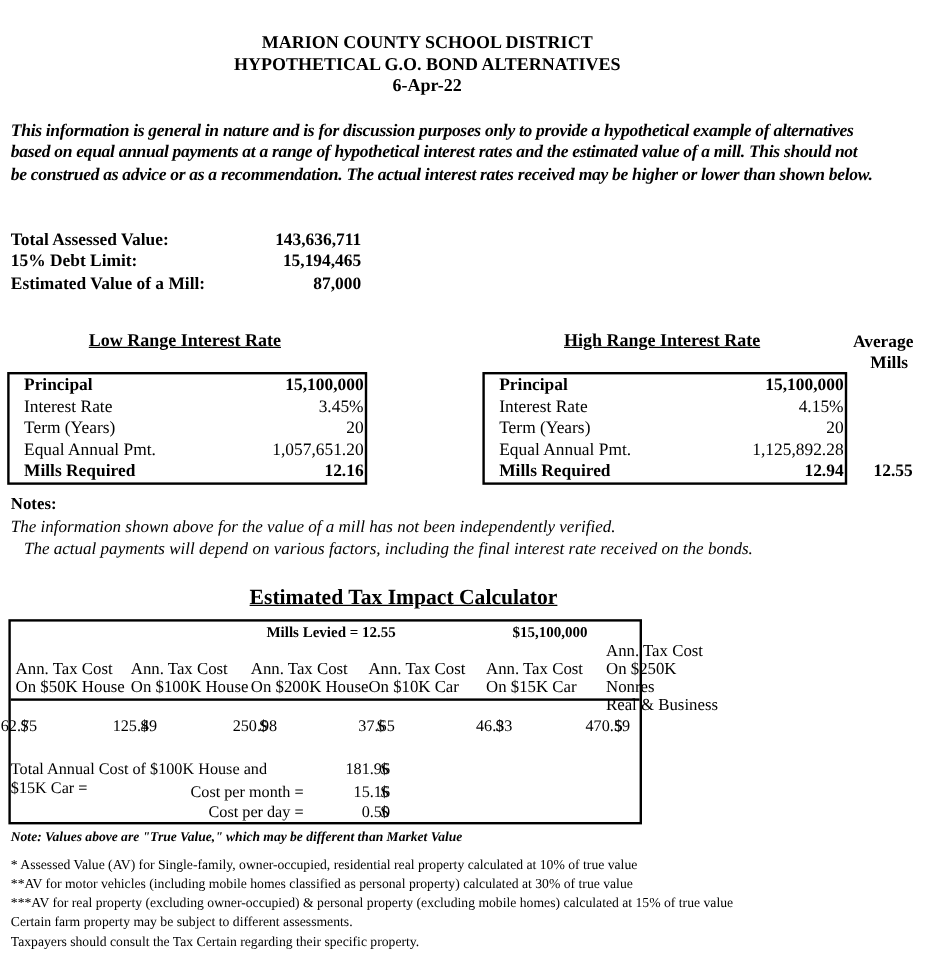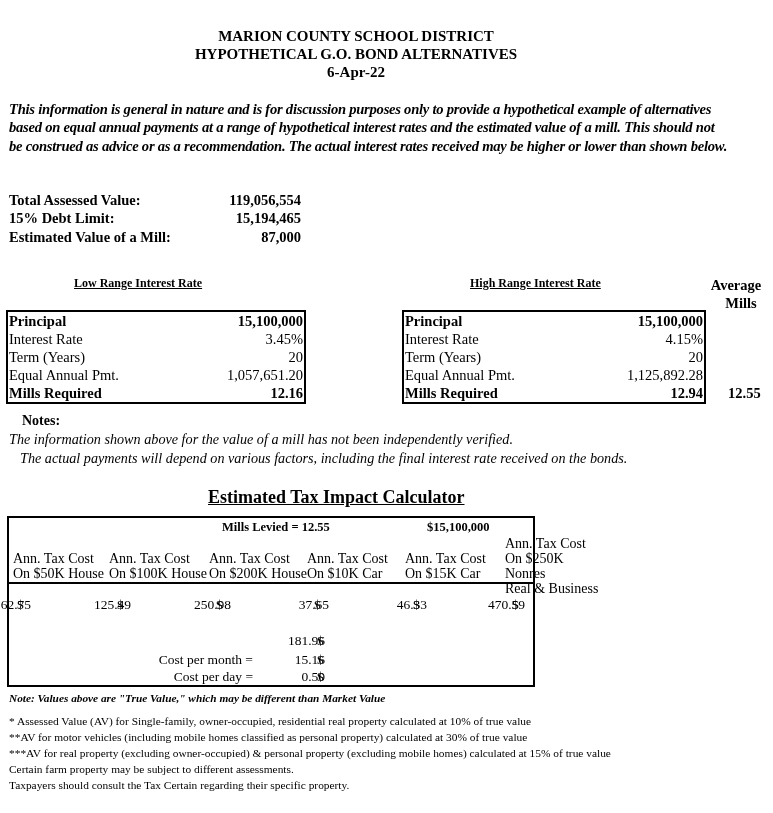--- a/index.html
+++ b/index.html
@@ -4,24 +4,24 @@
 <style>
   html, body { margin: 0; padding: 0; background: #ffffff; }
   body { width: 773px; height: 813px; position: relative; overflow: hidden;
          font-family: "Liberation Serif", serif; color: #000; }
   .abs { position: absolute; white-space: nowrap; }
   .hdr { left: 0; width: 712px; text-align: center; font-weight: bold; font-size: 15px; line-height: 18px; }
   .disclaimer { left: 9px; top: 100px; width: 720px; font-weight: bold; font-style: italic;
                 font-size: 14.6px; line-height: 18.3px; white-space: normal; letter-spacing: -0.25px; }
   .sumlbl { left: 9px; font-weight: bold; font-size: 14.5px; }
   .sumval { right: 472px; font-weight: bold; font-size: 14.5px; text-align: right; }
-  .sect { font-weight: bold; font-size: 12px; text-decoration: underline; }
+  .sect { font-weight: bold; font-size: 15px; text-decoration: underline; }
   .box { position: absolute; border: 2px solid #000; box-sizing: border-box; }
   .brow { position: absolute; left: 0; right: 0; height: 18px; font-size: 14.5px; line-height: 18px; }
-  .brow .l { position: absolute; left: 1px; }
+  .brow .l { position: absolute; left: 12px; }
   .brow .r { position: absolute; right: 1px; }
   .b { font-weight: bold; }
   .notes-t { font-weight: bold; font-size: 14px; }
   .notes-i { font-style: italic; font-size: 14.2px; }
   .calc { left: 7px; top: 516px; width: 528px; height: 171px; }
   .calc .divider { position: absolute; left: 0; right: 0; top: 64px; border-top: 2px solid #000; }
   .ch { position: absolute; font-size: 14px; line-height: 15px; text-align: left; }
   .cv { position: absolute; font-size: 13.5px; top: 79px; }
   .tot { position: absolute; font-size: 13.5px; }
   .footnote-b { left: 9px; top: 692px; font-weight: bold; font-style: italic; font-size: 11.3px; }
@@ -31,21 +31,21 @@
 <body>
 
 <div class="abs hdr" style="top:27px;">MARION COUNTY SCHOOL DISTRICT</div>
 <div class="abs hdr" style="top:45px;">HYPOTHETICAL G.O. BOND ALTERNATIVES</div>
 <div class="abs hdr" style="top:63px;">6-Apr-22</div>
 
 <div class="abs disclaimer">This information is general in nature and is for discussion purposes only to provide a hypothetical example of alternatives based on equal annual payments at a range of hypothetical interest rates and the estimated value of a mill.  This should not be construed as advice or as a recommendation.  The actual interest rates received may be higher or lower than shown below.</div>
 
 <div>
   <div class="abs sumlbl" style="top:192px;">Total Assessed Value:</div>
-  <div class="abs sumval" style="top:192px;">119,056,554</div>
+  <div class="abs sumval" style="top:192px;">143,636,711</div>
   <div class="abs sumlbl" style="top:210px;">15% Debt Limit:</div>
   <div class="abs sumval" style="top:210px;">15,194,465</div>
   <div class="abs sumlbl" style="top:229px;">Estimated Value of a Mill:</div>
   <div class="abs sumval" style="top:229px;">87,000</div>
 </div>
 
 <div class="abs sect" style="left:74px; top:276px;">Low Range Interest Rate</div>
 <div class="abs sect" style="left:470px; top:276px;">High Range Interest Rate</div>
 <div class="abs b" style="left:708px; top:276px; width:56px; text-align:center; font-size:14.5px; line-height:18px;">
   <div>Average</div>
@@ -93,21 +93,21 @@
       <span class="r">1,125,892.28</span>
     </div>
   <div class="brow b" style="top:72px;">
       <span class="l">Mills Required</span>
       <span class="r">12.94</span>
     </div>
 </div>
 
 <div class="abs b" style="left:728px; top:385px; font-size:14.5px;">12.55</div>
 
-<div class="abs notes-t" style="left:22px; top:413px;">Notes:</div>
+<div class="abs notes-t" style="left:9px; top:413px;">Notes:</div>
 <div class="abs notes-i" style="left:9px; top:431px;">The information shown above for the value of a mill has not been independently verified.</div>
 <div class="abs notes-i" style="left:20px; top:450px;">The actual payments will depend on various factors, including the final interest rate received on the bonds.</div>
 
 <div class="abs sect" style="left:208px; top:487px; font-size:18px;">Estimated Tax Impact Calculator</div>
 
 <div class="box calc">
   <div class="abs b" style="left:213px; top:2px; font-size:12.5px;">Mills Levied = 12.55</div>
   <div class="abs b" style="left:418px; top:2px; font-size:12.5px;">$15,100,000</div>
 
   <div class="ch" style="left:4px; top:33px; width:96px;">
@@ -144,20 +144,21 @@
   <span class="cv" style="right:402px;">125.49</span>
   <span class="cv" style="left:207px;">$</span>
   <span class="cv" style="right:302px;">250.98</span>
   <span class="cv" style="left:305px;">$</span>
   <span class="cv" style="right:204px;">37.65</span>
   <span class="cv" style="left:404px;">$</span>
   <span class="cv" style="right:106px;">46.33</span>
   <span class="cv" style="left:503px;">$</span>
   <span class="cv" style="right:8px;text-align:right;">470.59</span>
 
+  <span class="tot" style="right:280px; top:115px;">Total Annual Cost of $100K House and $15K Car =</span>
   <span class="tot" style="left:308px; top:115px;">$</span>
   <span class="tot" style="right:208px; top:115px;">181.96</span>
   <span class="tot" style="right:280px; top:134px;">Cost per month =</span>
   <span class="tot" style="left:308px; top:134px;">$</span>
   <span class="tot" style="right:208px; top:134px;">15.16</span>
   <span class="tot" style="right:280px; top:151px;">Cost per day =</span>
   <span class="tot" style="left:308px; top:151px;">$</span>
   <span class="tot" style="right:208px; top:151px;">0.50</span>
 </div>
 

